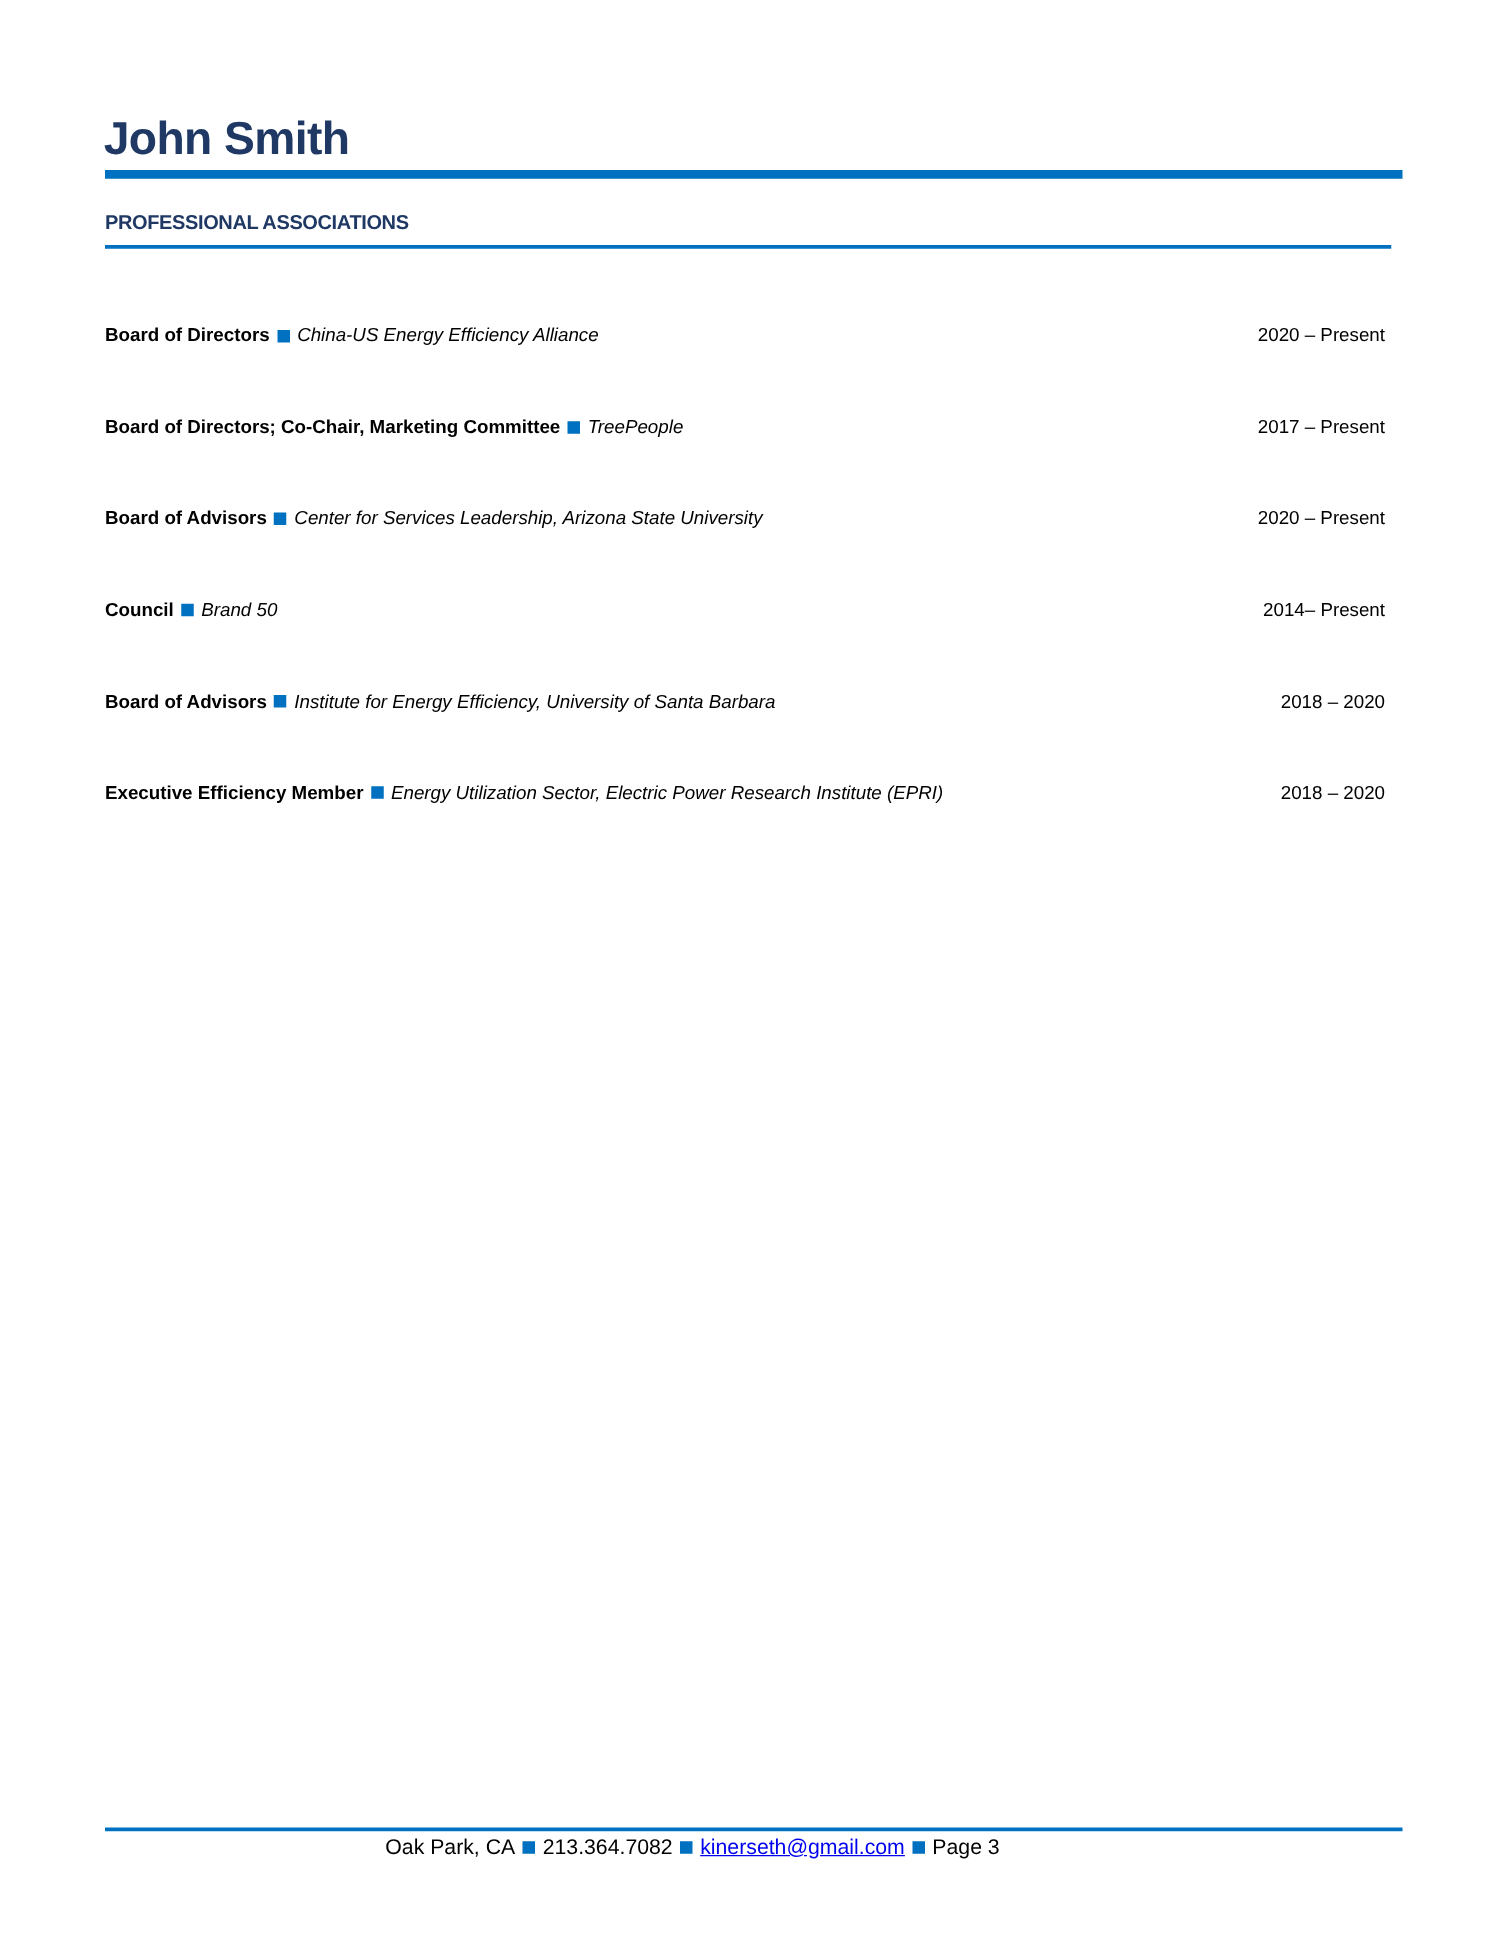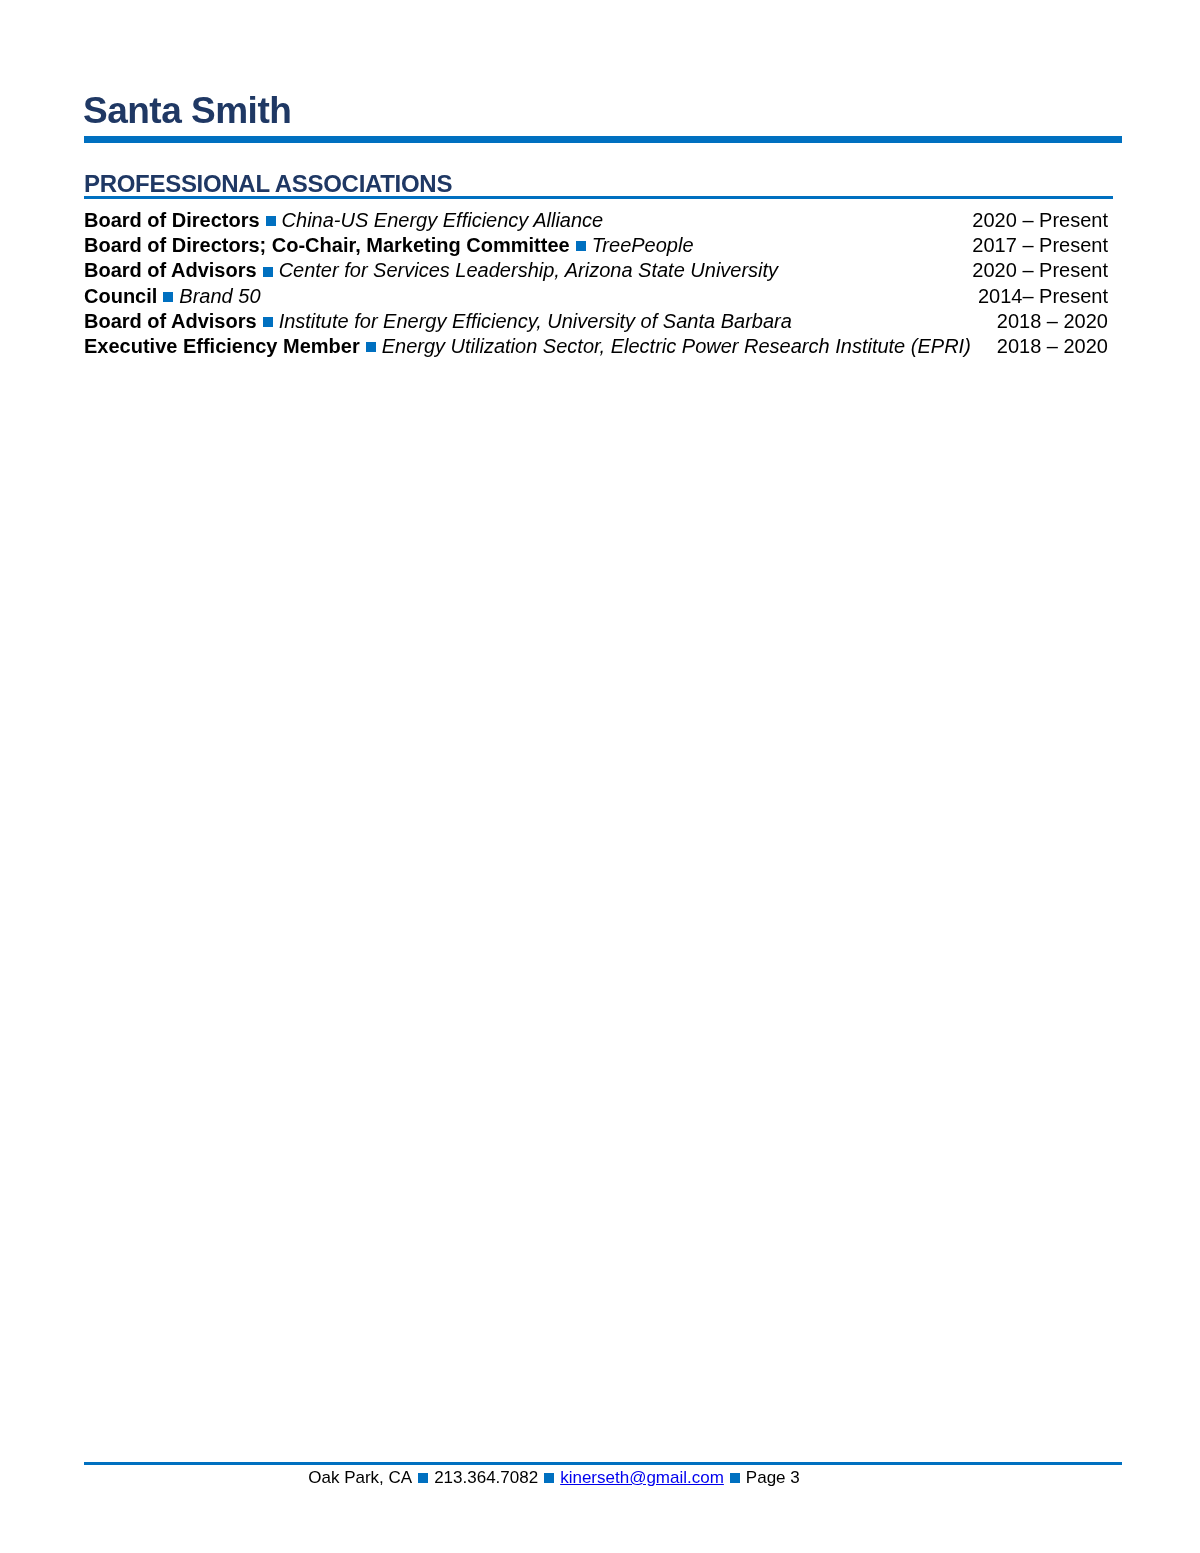--- a/index.html
+++ b/index.html
@@ -1,34 +1,34 @@
 <!DOCTYPE html>
 <html><head>
 <meta charset="utf-8">
 <style>
   html, body { margin: 0; padding: 0; background: #ffffff; }
   body { width: 1200px; height: 1553px; position: relative; font-family: "Liberation Sans", "DejaVu Sans", sans-serif; color: #000; }
   .name { position: absolute; left: 83px; top: 90px; font-size: 37px; font-weight: bold; color: #1f3864; letter-spacing: -0.5px; }
   .rule-top { position: absolute; left: 84px; top: 136px; width: 1038px; height: 7px; background: #0070c0; }
-  .sec-title { position: absolute; left: 84px; top: 170px; font-size: 24px; font-weight: bold; color: #1f3864; letter-spacing: -0.3px; }
+  .sec-title { position: absolute; left: 84px; top: 170px; font-size: 16px; font-weight: bold; color: #1f3864; letter-spacing: -0.3px; }
   .rule-sec { position: absolute; left: 84px; top: 196px; width: 1029px; height: 3px; background: #0070c0; }
   .rows { position: absolute; left: 84px; top: 208px; width: 1024px; }
-  .row { display: flex; justify-content: space-between; align-items: baseline; height: 25.2px; font-size: 20px; line-height: 25px; white-space: nowrap; }
+  .row { display: flex; justify-content: space-between; align-items: baseline; height: 25.2px; font-size: 15px; line-height: 25px; white-space: nowrap; margin-top: 48px; }
   .row .left b { font-weight: bold; }
   .row .left i { font-style: italic; }
   .sq { display: inline-block; width: 10px; height: 10px; background: #0070c0; margin: 0 6px 1px 6px; vertical-align: middle; }
   .dates { text-align: right; }
   .rule-foot { position: absolute; left: 84px; top: 1462px; width: 1038px; height: 3px; background: #0070c0; }
   .footer { position: absolute; left: 0; top: 1466px; width: 1108px; text-align: center; font-size: 17px; line-height: 24px; }
   .footer a { color: #0000ee; text-decoration: underline; }
 </style>
 </head>
 <body>
 
-<div class="name">Santa Smith</div>
+<div class="name">John Smith</div>
 <div class="rule-top"></div>
 
 <div class="sec-title">PROFESSIONAL ASSOCIATIONS</div>
 <div class="rule-sec"></div>
 
 <div class="rows">
   <div class="row">
     <span class="left"><b>Board of Directors</b><span class="sq"></span><i>China-US Energy Efficiency Alliance</i></span>
     <span class="dates">2020 – Present</span>
   </div>

